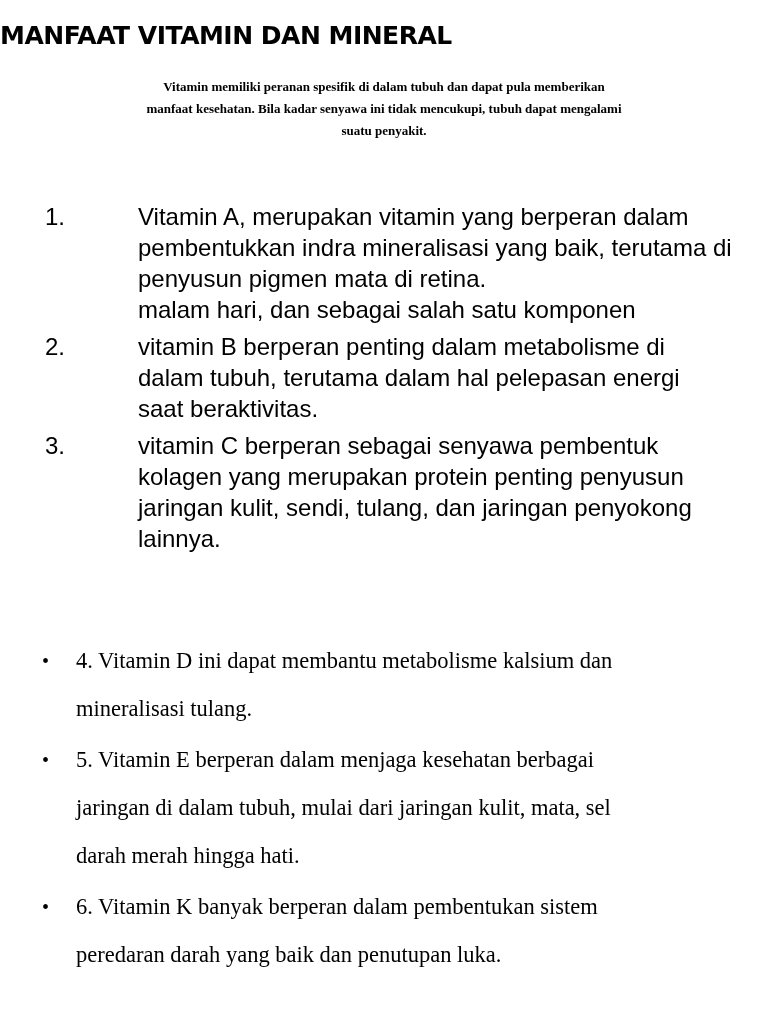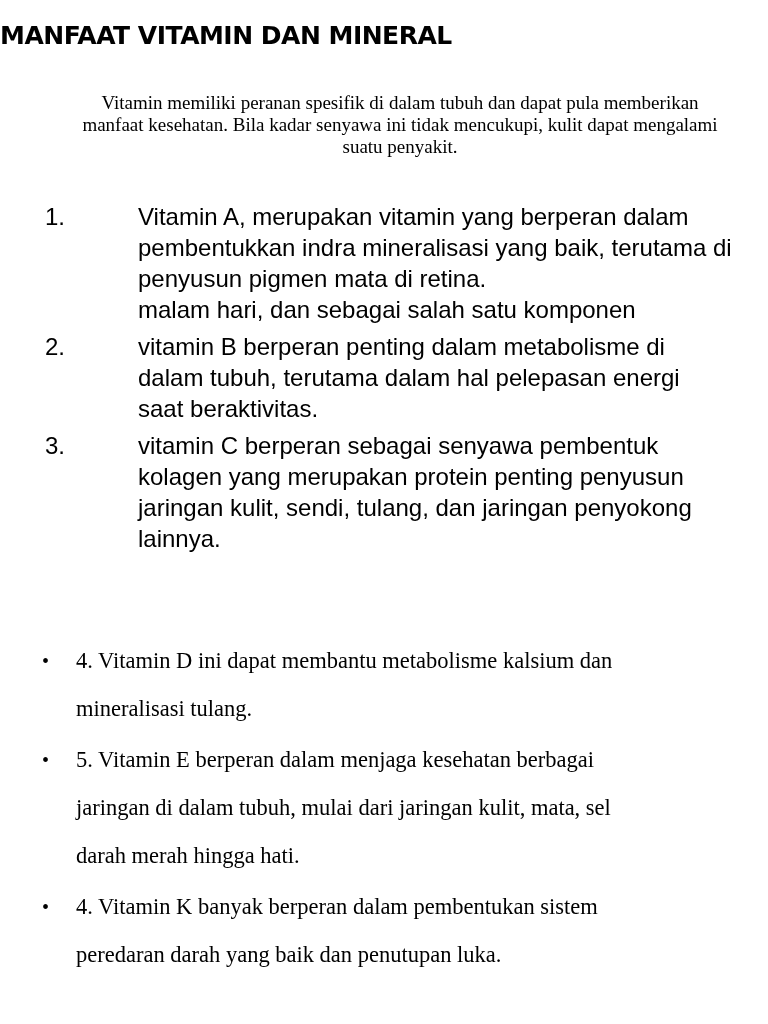--- a/index.html
+++ b/index.html
@@ -26,23 +26,24 @@
       line-height: 36px;
       margin: 0;
     }
     .intro {
       position: absolute;
       top: 76px;
       left: 40px;
       width: 688px;
       text-align: center;
       font-family: "Liberation Serif", serif;
-      font-size: 19px;
+      font-size: 13px;
       line-height: 22px;
-      margin: 16px;
+      margin: 0;
+      font-weight: bold;
     }
     .numbered-list {
       position: absolute;
       top: 201px;
       left: 0;
       width: 768px;
       margin: 0;
       padding: 0;
       list-style: none;
       font-family: "Liberation Sans", sans-serif;
@@ -92,21 +93,21 @@
       white-space: nowrap;
     }
   </style>
 </head>
 <body>
 
 <h1 class="title">MANFAAT VITAMIN DAN MINERAL</h1>
 
 <p class="intro">
   <span>Vitamin memiliki peranan spesifik di dalam tubuh dan dapat pula memberikan</span><br>
-  <span>manfaat kesehatan. Bila kadar senyawa ini tidak mencukupi, kulit dapat mengalami</span><br>
+  <span>manfaat kesehatan. Bila kadar senyawa ini tidak mencukupi, tubuh dapat mengalami</span><br>
   <span>suatu penyakit.</span>
 </p>
 
 <ol class="numbered-list">
   <li>
     <span class="num">1.</span>
     <span class="line">Vitamin A, merupakan vitamin yang berperan dalam</span>
     <span class="line">pembentukkan indra mineralisasi yang baik, terutama di</span>
     <span class="line">penyusun pigmen mata di retina.</span>
     <span class="line">malam hari, dan sebagai salah satu komponen</span>
@@ -133,16 +134,16 @@
     <span class="line">mineralisasi tulang.</span>
   </li>
   <li>
     <span class="bullet">•</span>
     <span class="line">5. Vitamin E berperan dalam menjaga kesehatan berbagai</span>
     <span class="line">jaringan di dalam tubuh, mulai dari jaringan kulit, mata, sel</span>
     <span class="line">darah merah hingga hati.</span>
   </li>
   <li>
     <span class="bullet">•</span>
-    <span class="line">4. Vitamin K banyak berperan dalam pembentukan sistem</span>
+    <span class="line">6. Vitamin K banyak berperan dalam pembentukan sistem</span>
     <span class="line">peredaran darah yang baik dan penutupan luka.</span>
   </li>
 </ul>
 
 </body></html>

